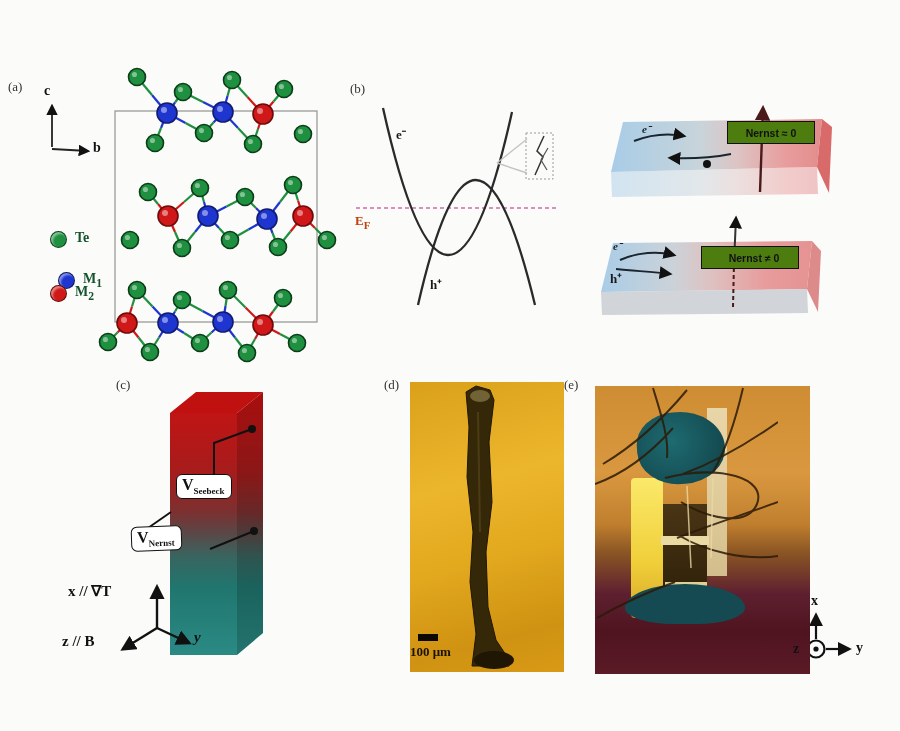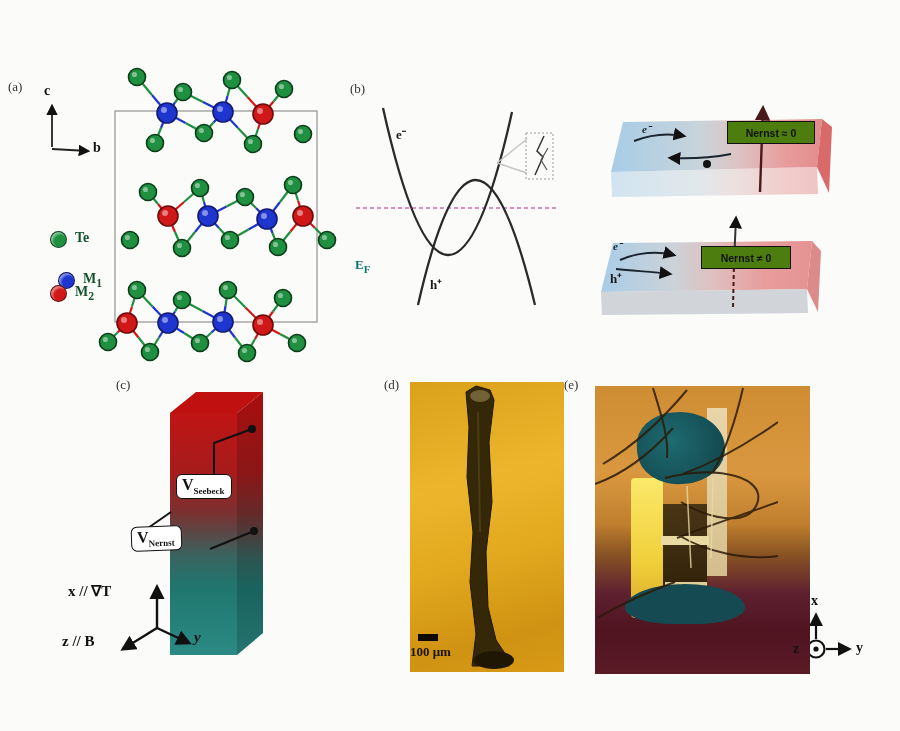--- a/index.html
+++ b/index.html
@@ -4,21 +4,21 @@
 <style>
   html,body{margin:0;padding:0;background:#fbfbfa;}
   .stage{position:relative;width:900px;height:731px;background:#fbfbfa;overflow:hidden;
          font-family:"Liberation Serif",serif;color:#222;}
   .stage svg.base{position:absolute;left:0;top:0;z-index:1;}
   .lbl{position:absolute;z-index:3;white-space:nowrap;line-height:1;}
   .panel-letter{font-size:13px;color:#333;}
   .axis-lbl{font-weight:bold;font-size:14px;color:#111;}
   .carrier{font-weight:bold;font-size:13px;color:#1a1a1a;}
   .carrier-sm{font-weight:bold;font-style:italic;font-size:11px;color:#16222a;}
-  .fermi{font-size:13px;font-weight:bold;color:#0f766e;margin-top:44px;}
+  .fermi{font-size:13px;font-weight:bold;color:#c2410c;}
   .badge{position:absolute;z-index:3;background:#4d7c0f;border:1.6px solid #111;border-radius:0;
          font-family:"Liberation Sans",sans-serif;font-weight:bold;font-size:10.5px;color:#111;
          display:flex;align-items:center;justify-content:center;}
   .vbox{position:absolute;z-index:3;background:#fff;border:1.8px solid #111;border-radius:6px;
         padding:1px 6px 2px 5px;color:#111;}
   .vbox .v{font-weight:bold;font-size:16px;}
   .vbox sub{font-weight:bold;font-size:9px;}
   .leg-row{position:absolute;z-index:3;display:flex;align-items:center;gap:8px;height:18px;}
   .leg-dot{width:15px;height:15px;border-radius:50%;border:1.5px solid rgba(0,0,0,.55);
            box-shadow:inset 2px 2px 2px rgba(255,255,255,.45);}
@@ -349,21 +349,21 @@
   <div class="lbl panel-letter" style="left:350px;top:82px;">(b)</div>
   <div class="lbl carrier" style="left:396px;top:128px;">e⁻</div>
   <div class="lbl carrier" style="left:430px;top:278px;">h⁺</div>
   <div class="lbl fermi" style="left:355px;top:214px;"><span>E</span><sub>F</sub></div>
 
   <div class="lbl carrier-sm" style="left:642px;top:124px;">e⁻</div>
   <div class="badge" style="left:727px;top:121px;width:86px;height:21px;">Nernst ≈ 0</div>
 
   <div class="lbl carrier-sm" style="left:613px;top:241px;">e⁻</div>
   <div class="lbl carrier" style="left:610px;top:272px;">h⁺</div>
-  <div class="badge" style="left:701px;top:246px;width:88px;height:21px;">Nernst ≠ 0</div>
+  <div class="badge" style="left:701px;top:246px;width:88px;height:21px;padding-left:8px;">Nernst ≠ 0</div>
 
   <div class="lbl panel-letter" style="left:116px;top:378px;">(c)</div>
   <div class="vbox" style="left:176px;top:474px;text-align:center;">
     <span class="v">V</span><sub>Seebeck</sub>
   </div>
   <div class="vbox" style="left:131px;top:526px;transform:rotate(-2deg);">
     <span class="v">V</span><sub>Nernst</sub>
   </div>
   <div class="lbl axis-lbl" style="left:68px;top:584px;font-size:15px;">x // ∇T</div>
   <div class="lbl axis-lbl" style="left:62px;top:634px;font-size:15px;">z // B</div>

